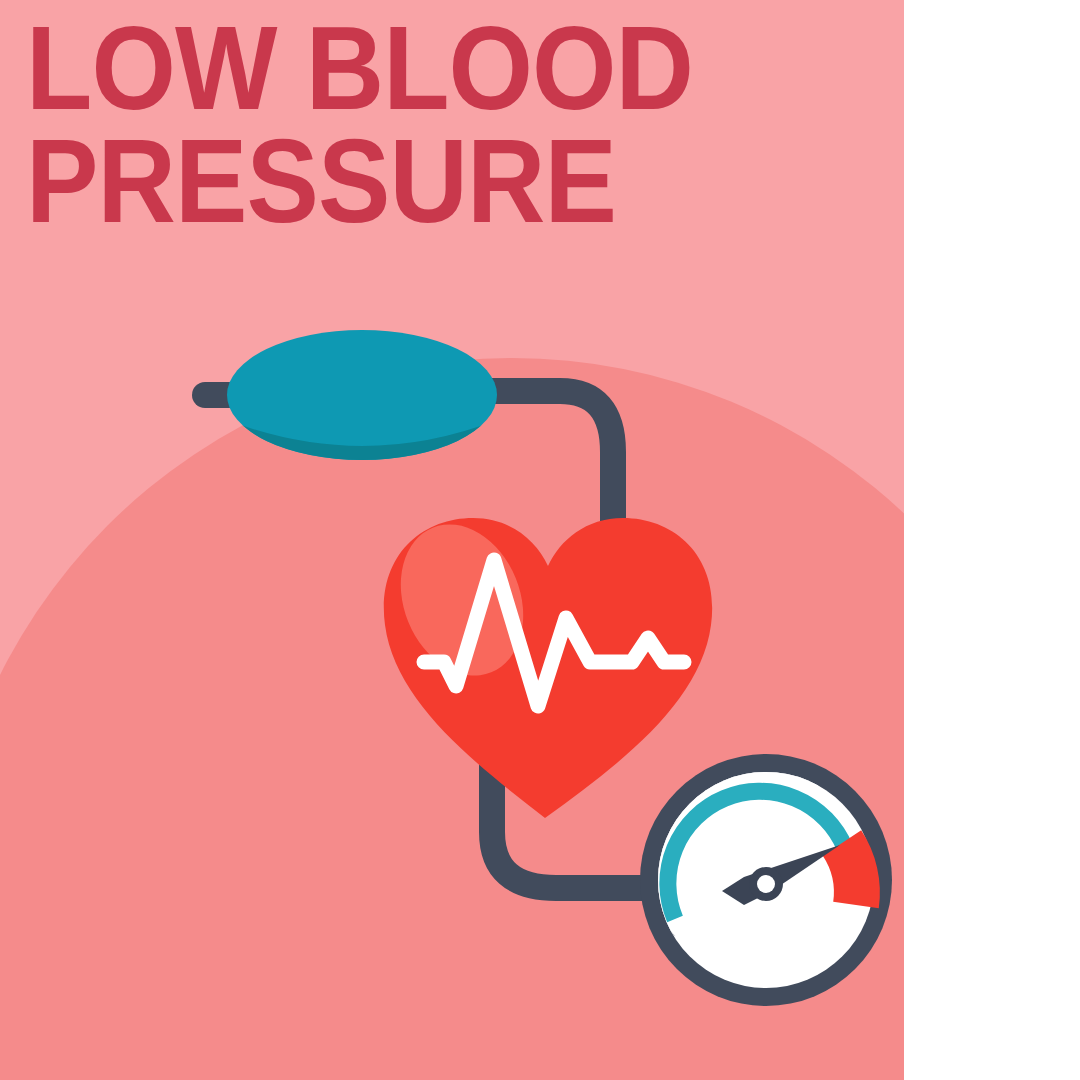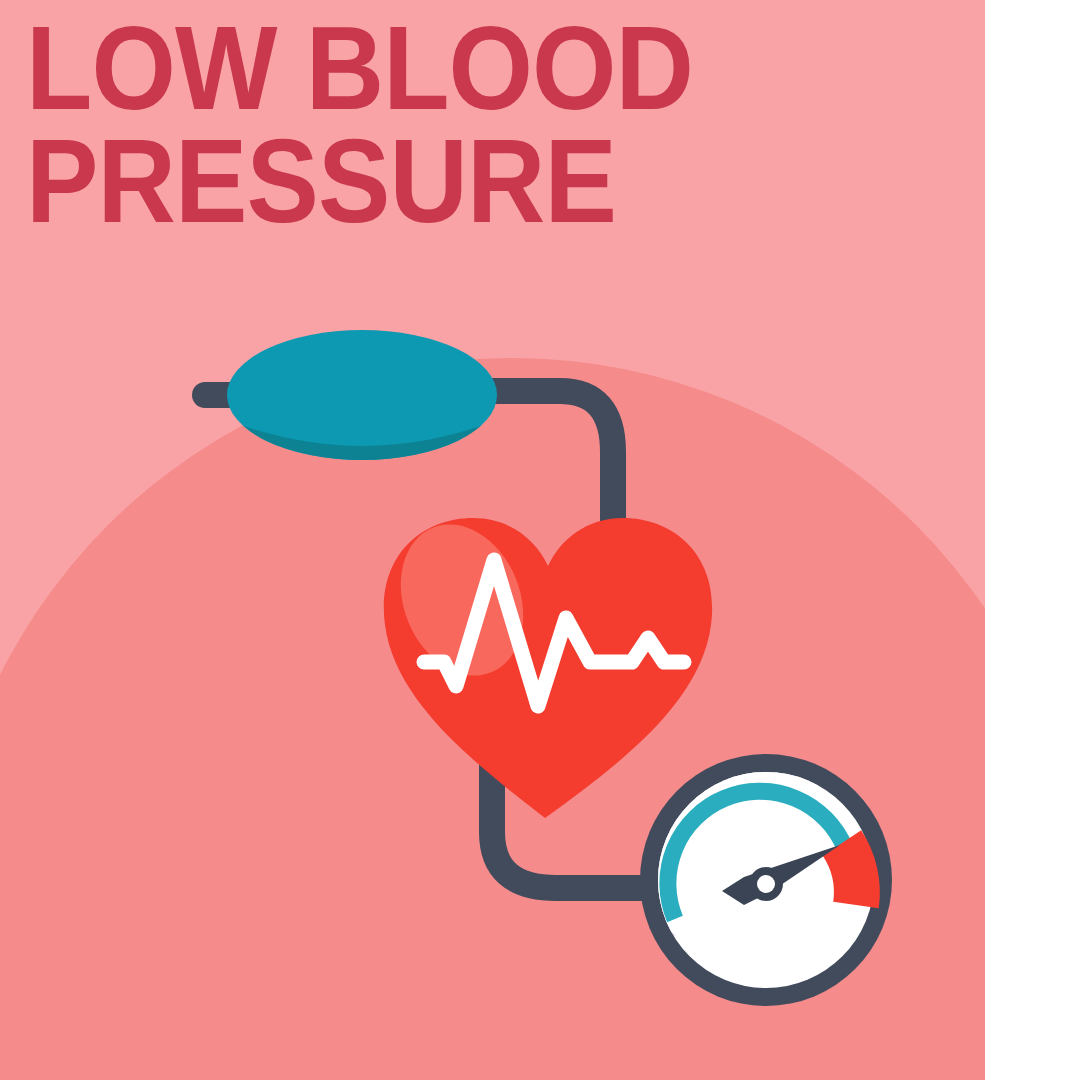--- a/index.html
+++ b/index.html
@@ -3,21 +3,21 @@
 <meta charset="utf-8">
 <title>Low Blood Pressure</title>
 <style>
   html, body {
     margin: 0;
     padding: 0;
     background: #ffffff;
   }
   #poster {
     position: relative;
-    width: 985px;
+    width: 904px;
     height: 1080px;
     overflow: hidden;
     background: #F9A3A6;
     font-family: "Liberation Sans", sans-serif;
   }
   #poster-bg {
     position: absolute;
     inset: 0;
     width: 1080px;
     height: 1080px;

